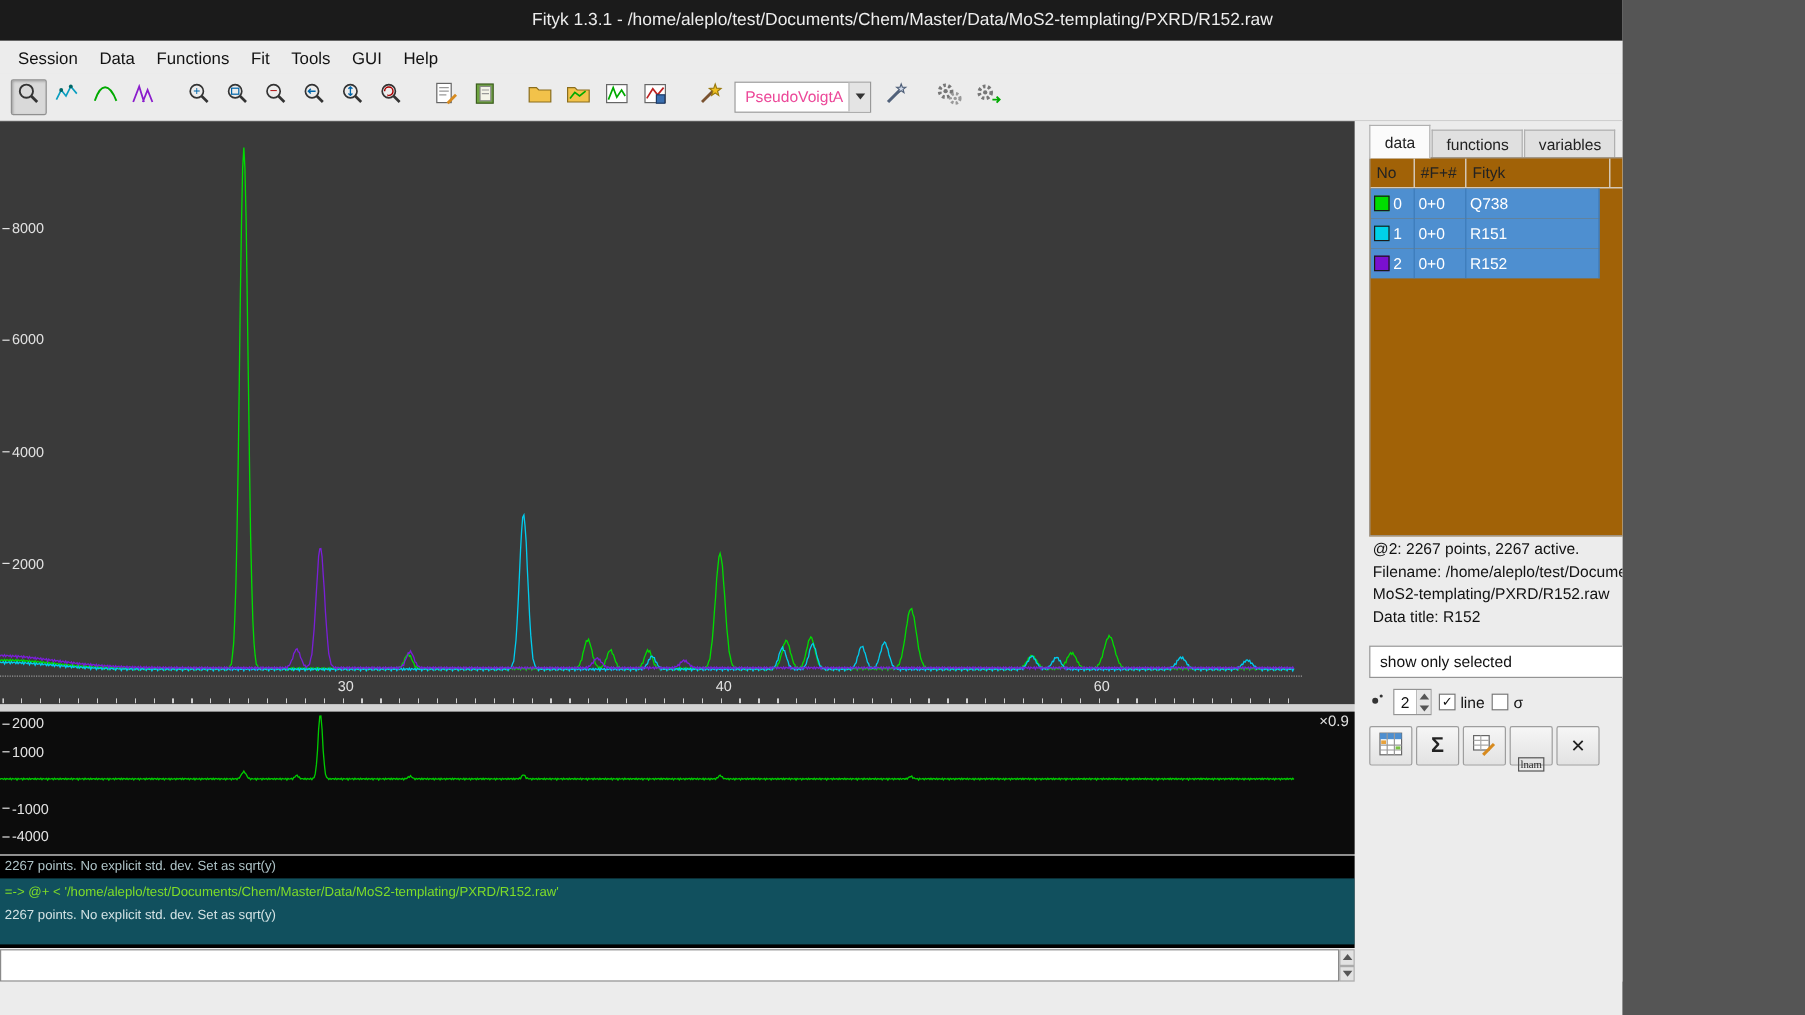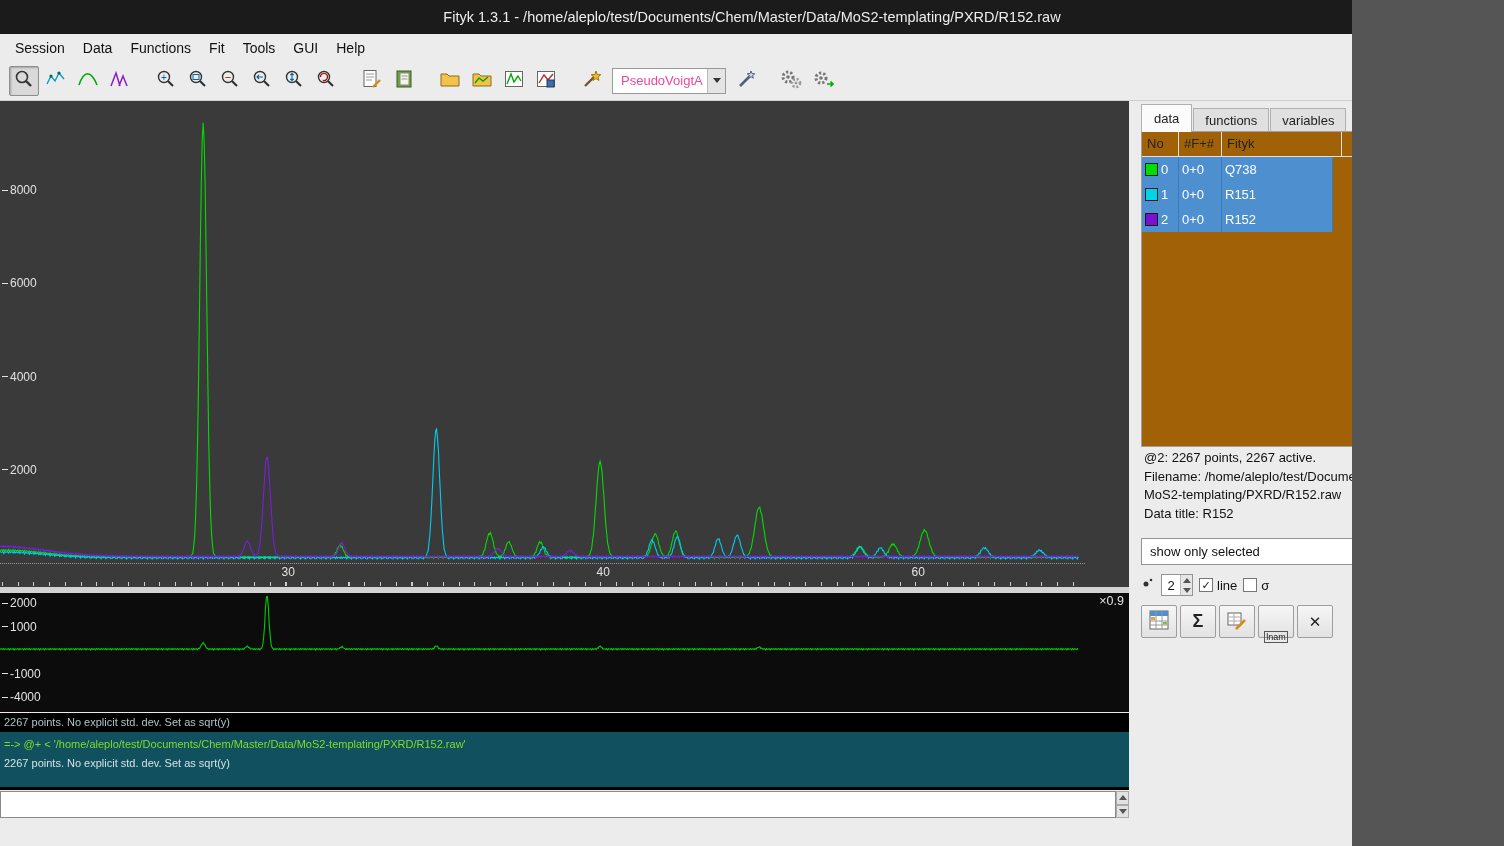--- a/index.html
+++ b/index.html
@@ -90,21 +90,21 @@
   .spinner{height:22px;background:#fff;border:1px solid #949494;display:flex;align-items:center;}
   .spin-val{width:18px;text-align:center;font-size:13px;color:#111;}
   .spin-arrows{width:12px;height:100%;display:flex;flex-direction:column;border-left:1px solid #bbb;}
   .spin-arrows i{flex:1;display:flex;align-items:center;justify-content:center;background:#e6e6e6;}
   .cb{display:flex;align-items:center;gap:4px;font-size:13px;color:#111;}
   .cbox{width:14px;height:14px;background:#fff;border:1px solid #777;font-size:11px;line-height:12px;text-align:center;color:#111;}
   .ctrl-spacer{flex:1;}
   .btnrow{position:absolute;left:6px;top:504px;display:flex;gap:3px;}
   .pbtn{width:36px;height:33px;border:1px solid #9e9e9e;background:linear-gradient(#f6f6f6,#e2e2e2);
     display:flex;align-items:center;justify-content:center;border-radius:2px;font-size:15px;color:#222;}
-  .pbtn .small-label{font-size:9px;border:1px solid #555;padding:0 1px;font-family:Liberation Sans, sans-serif;margin-top:31px;}
+  .pbtn .small-label{font-size:9px;border:1px solid #555;padding:0 1px;font-family:Liberation Serif, serif;margin-top:31px;}
   .sigma{font-size:18px;font-weight:bold;}
   .xglyph{font-size:15px;font-weight:bold;}
 </style>
 </head>
 <body>
 
 <div id="window">
 
   <div class="titlebar">
     <span>Fityk 1.3.1 - /home/aleplo/test/Documents/Chem/Master/Data/MoS2-templating/PXRD/R152.raw</span>

